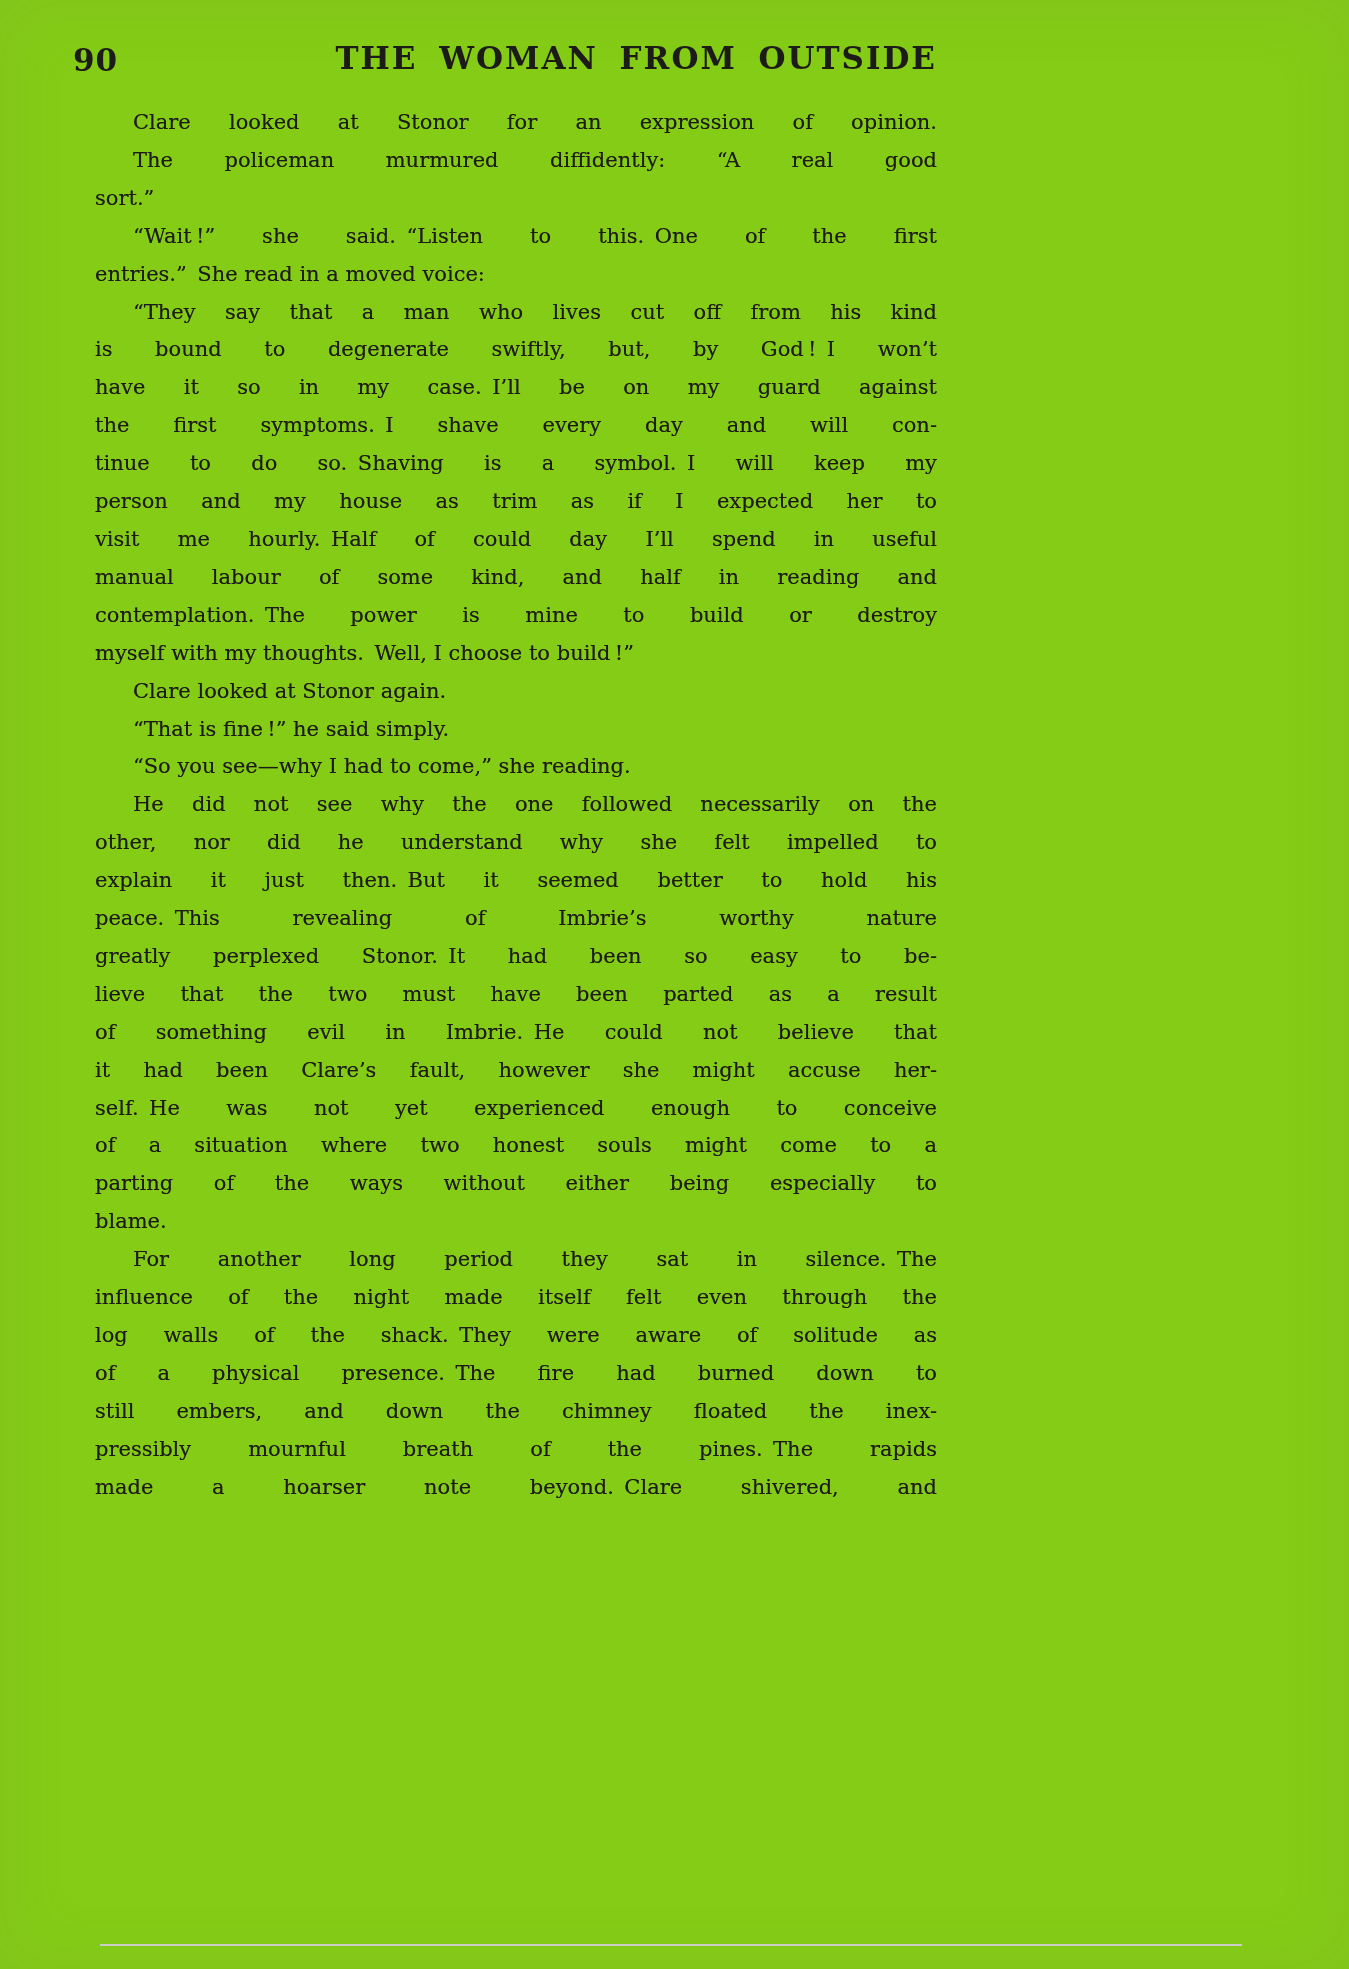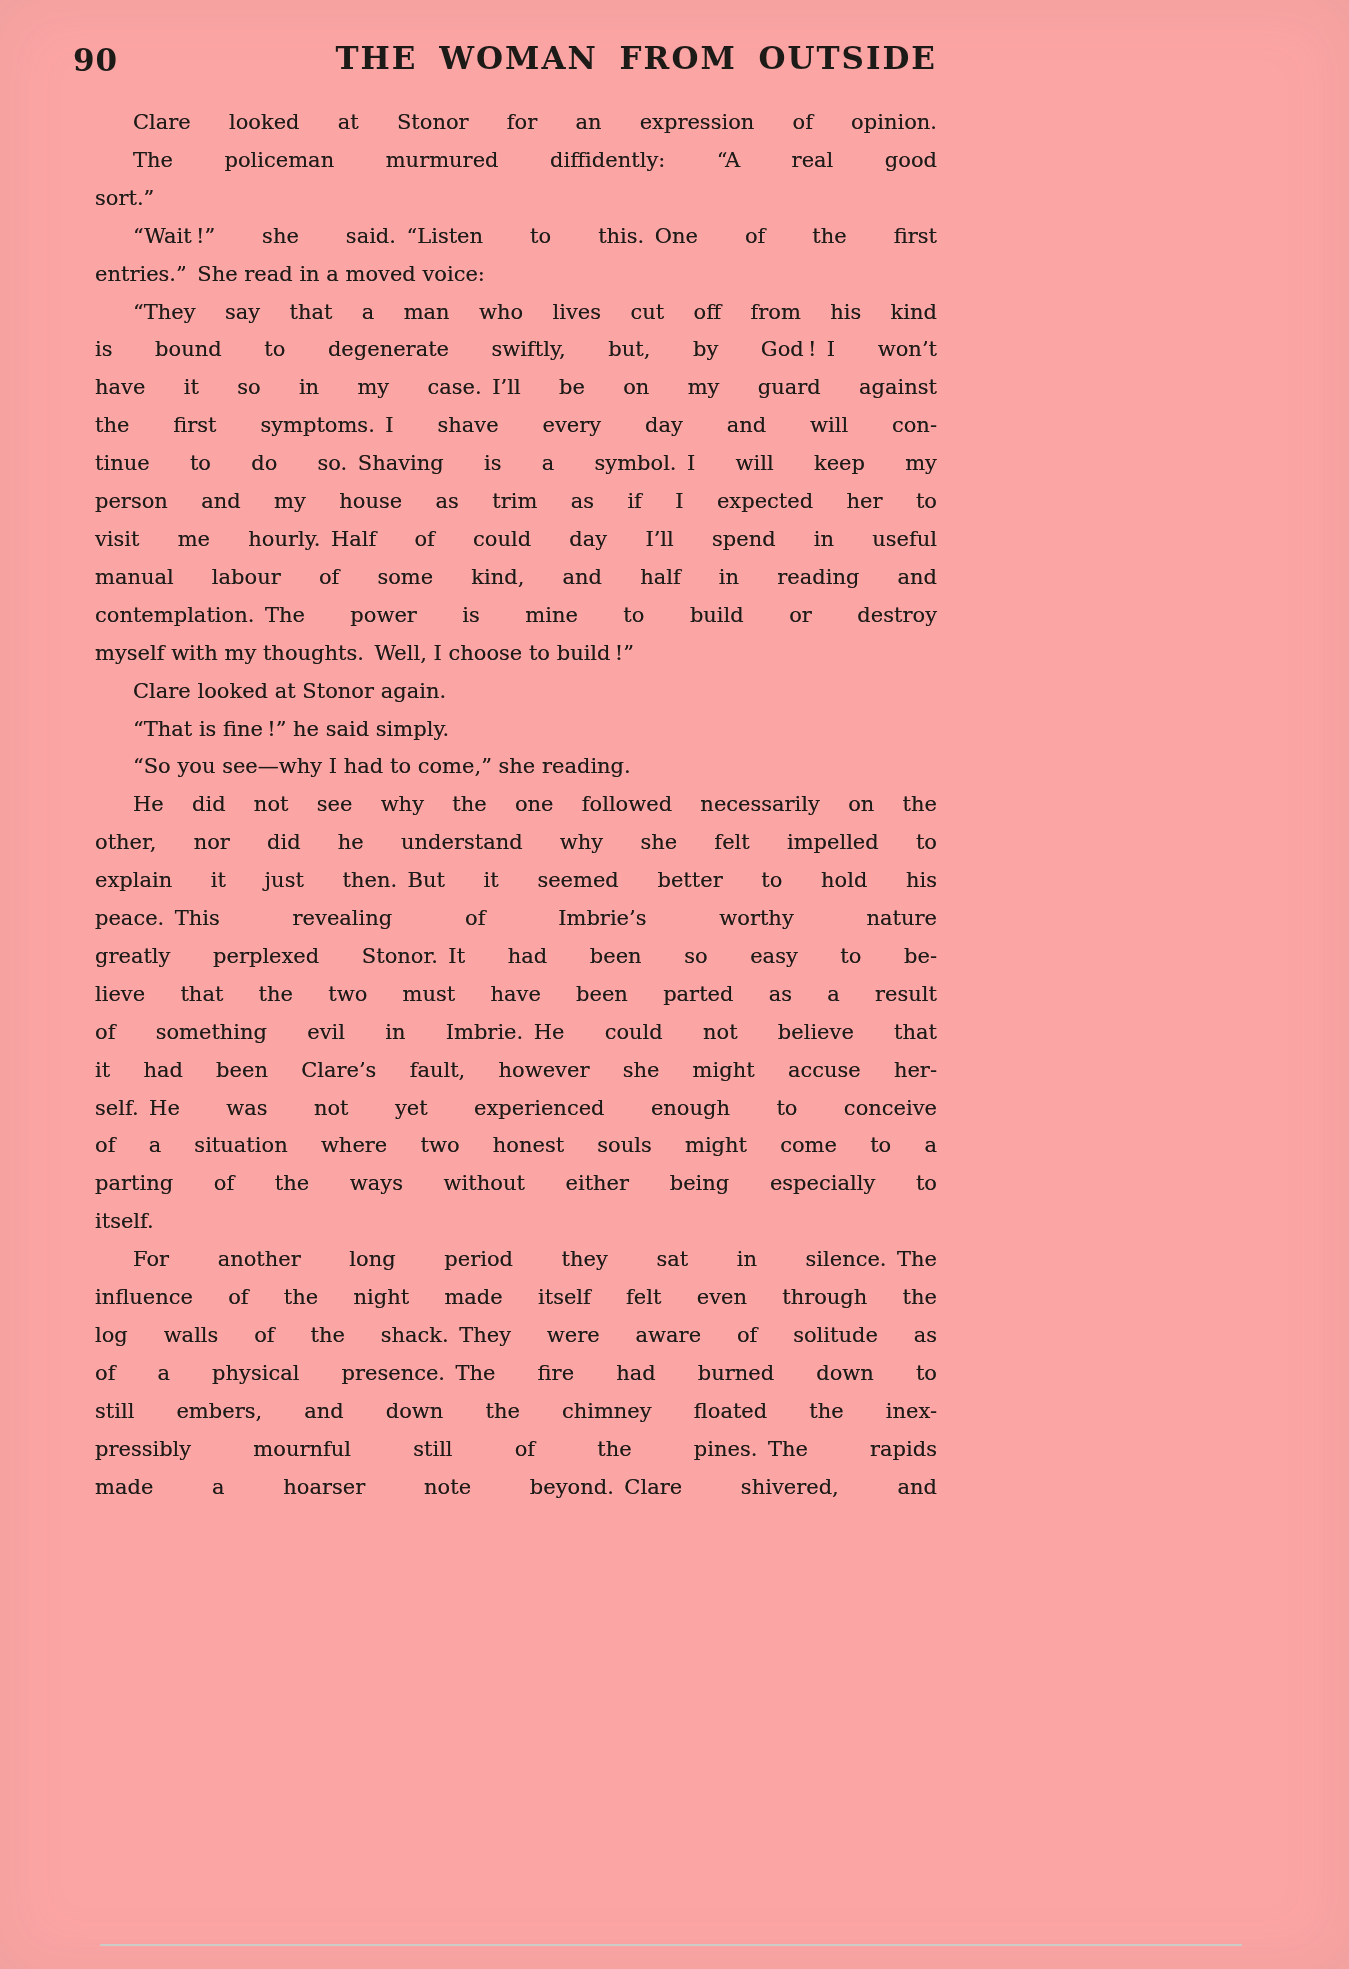--- a/index.html
+++ b/index.html
@@ -3,21 +3,21 @@
 <meta charset="utf-8">
 <style>
   html, body { margin: 0; padding: 0; }
   body { background: #d8d8d4; }
 
   .page {
     position: relative;
     width: 1349px;
     height: 1969px;
     margin: 0 auto;
-    background: #fca5a5;
+    background: #84cc16;
     box-shadow: inset 0 0 70px rgba(120,115,100,0.10);
     font-family: "DejaVu Serif", "Liberation Serif", serif;
     color: #1d1b18;
     overflow: hidden;
   }
 
   .page-header {
     position: absolute;
     top: 40px;
     left: 95px;
@@ -116,28 +116,28 @@
         <div class="line">other, nor did he understand why she felt impelled to</div>
         <div class="line">explain it just then. But it seemed better to hold his</div>
         <div class="line">peace. This revealing of Imbrie’s worthy nature</div>
         <div class="line">greatly perplexed Stonor. It had been so easy to be-</div>
         <div class="line">lieve that the two must have been parted as a result</div>
         <div class="line">of something evil in Imbrie. He could not believe that</div>
         <div class="line">it had been Clare’s fault, however she might accuse her-</div>
         <div class="line">self. He was not yet experienced enough to conceive</div>
         <div class="line">of a situation where two honest souls might come to a</div>
         <div class="line">parting of the ways without either being especially to</div>
-        <div class="line last">itself.</div>
+        <div class="line last">blame.</div>
       </div>
       <div class="paragraph">
         <div class="line first">For another long period they sat in silence. The</div>
         <div class="line">influence of the night made itself felt even through the</div>
         <div class="line">log walls of the shack. They were aware of solitude as</div>
         <div class="line">of a physical presence. The fire had burned down to</div>
         <div class="line">still embers, and down the chimney floated the inex-</div>
-        <div class="line">pressibly mournful still of the pines. The rapids</div>
+        <div class="line">pressibly mournful breath of the pines. The rapids</div>
         <div class="line">made a hoarser note beyond. Clare shivered, and</div>
       </div>
     </main>
 
   <div class="bottom-rule"></div>
 
 </div>
 
 </body></html>

